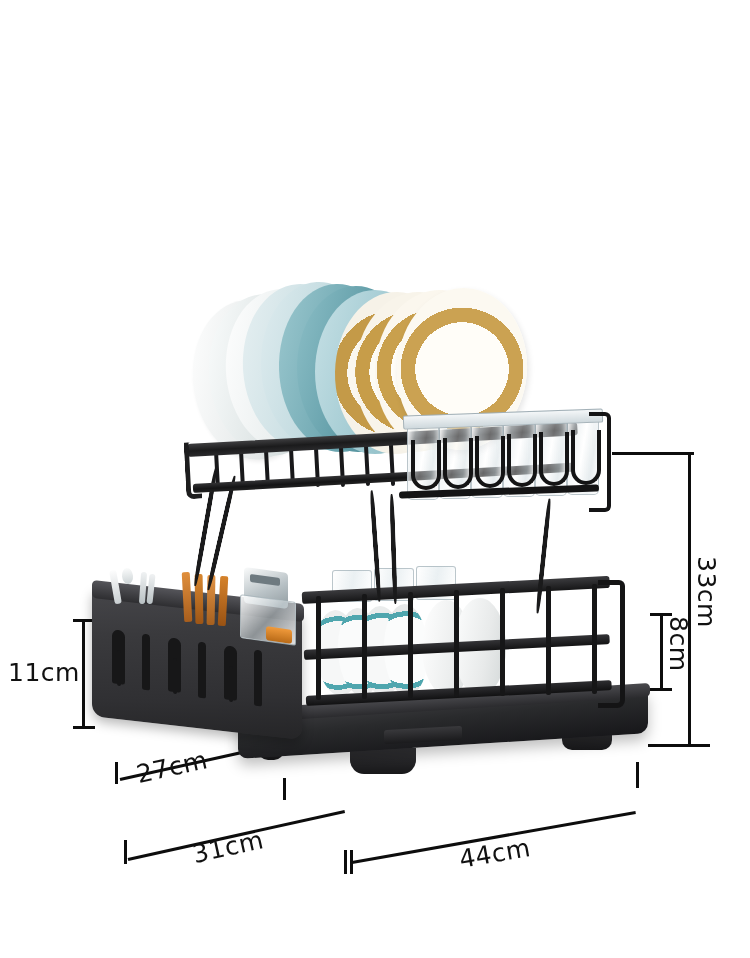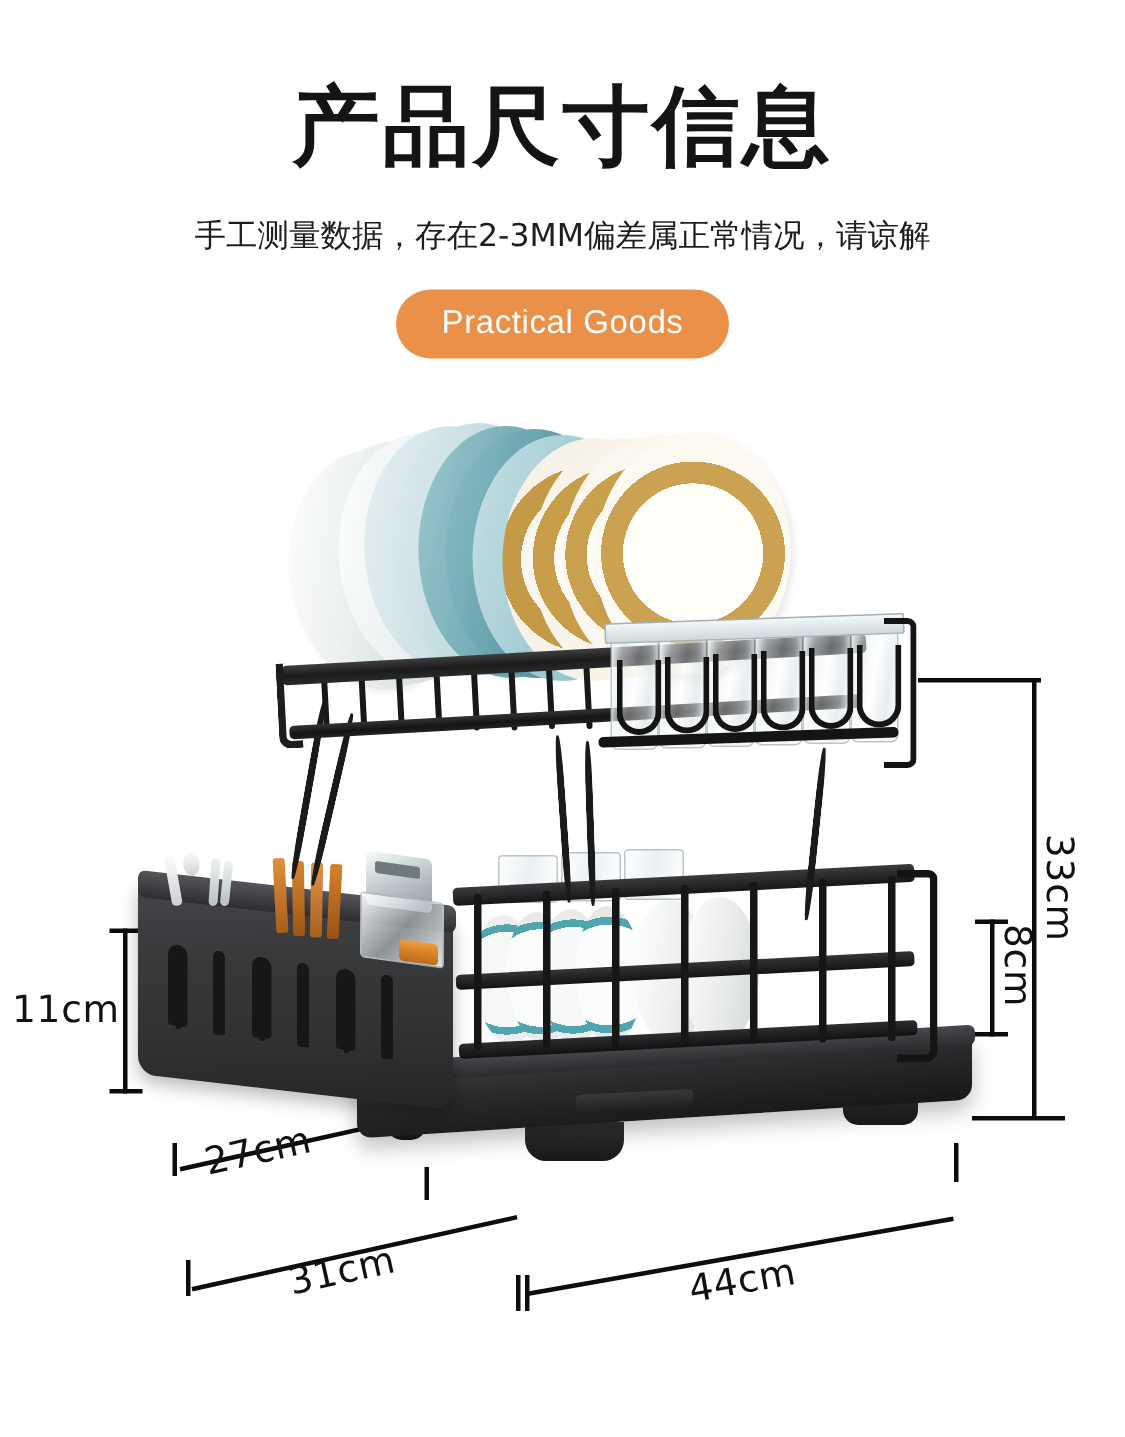--- a/index.html
+++ b/index.html
@@ -167,27 +167,20 @@
     font-family:"DejaVu Sans","Liberation Sans",sans-serif;
     white-space:nowrap;letter-spacing:.5px;
   }
   .vert{writing-mode:vertical-rl;}
 </style>
 </head>
 <body>
 
 <div class="page">
 
-  <div class="hdr">
-    <div class="title">产品尺寸信息</div>
-    <div class="subtitle">手工测量数据，存在2-3MM偏差属正常情况，请谅解</div>
-    <div class="badge-wrap">
-      <span class="badge">Practical Goods</span>
-    </div>
-  </div>
 
   <div class="scene">
 
     <div class="upper">
 
       <div class="plate" style="left:8px;top:38px;width:118px;height:160px;background:linear-gradient(105deg,#ffffff,#e6eaea 55%,#cfd6d6);transform:rotate(-7deg);z-index:10;box-shadow:2px 2px 4px rgba(0,0,0,.08);"></div>
       <div class="plate" style="left:24px;top:32px;width:118px;height:162px;background:linear-gradient(105deg,#fbfdfd,#dde4e4 55%,#c6cfcf);transform:rotate(-6deg);z-index:11;"></div>
       <div class="plate" style="left:41px;top:27px;width:118px;height:163px;background:linear-gradient(105deg,#ffffff,#e9eeee 55%,#d2dada);transform:rotate(-5deg);z-index:12;"></div>
       <div class="plate" style="left:58px;top:22px;width:120px;height:166px;background:linear-gradient(105deg,#e7f0f2,#cadfe3 55%,#b2ced4);transform:rotate(-4deg);z-index:13;"></div>
       <div class="plate" style="left:76px;top:20px;width:120px;height:168px;background:linear-gradient(105deg,#dfecef,#bfd9de 55%,#a5c6cd);transform:rotate(-3deg);z-index:14;"></div>

